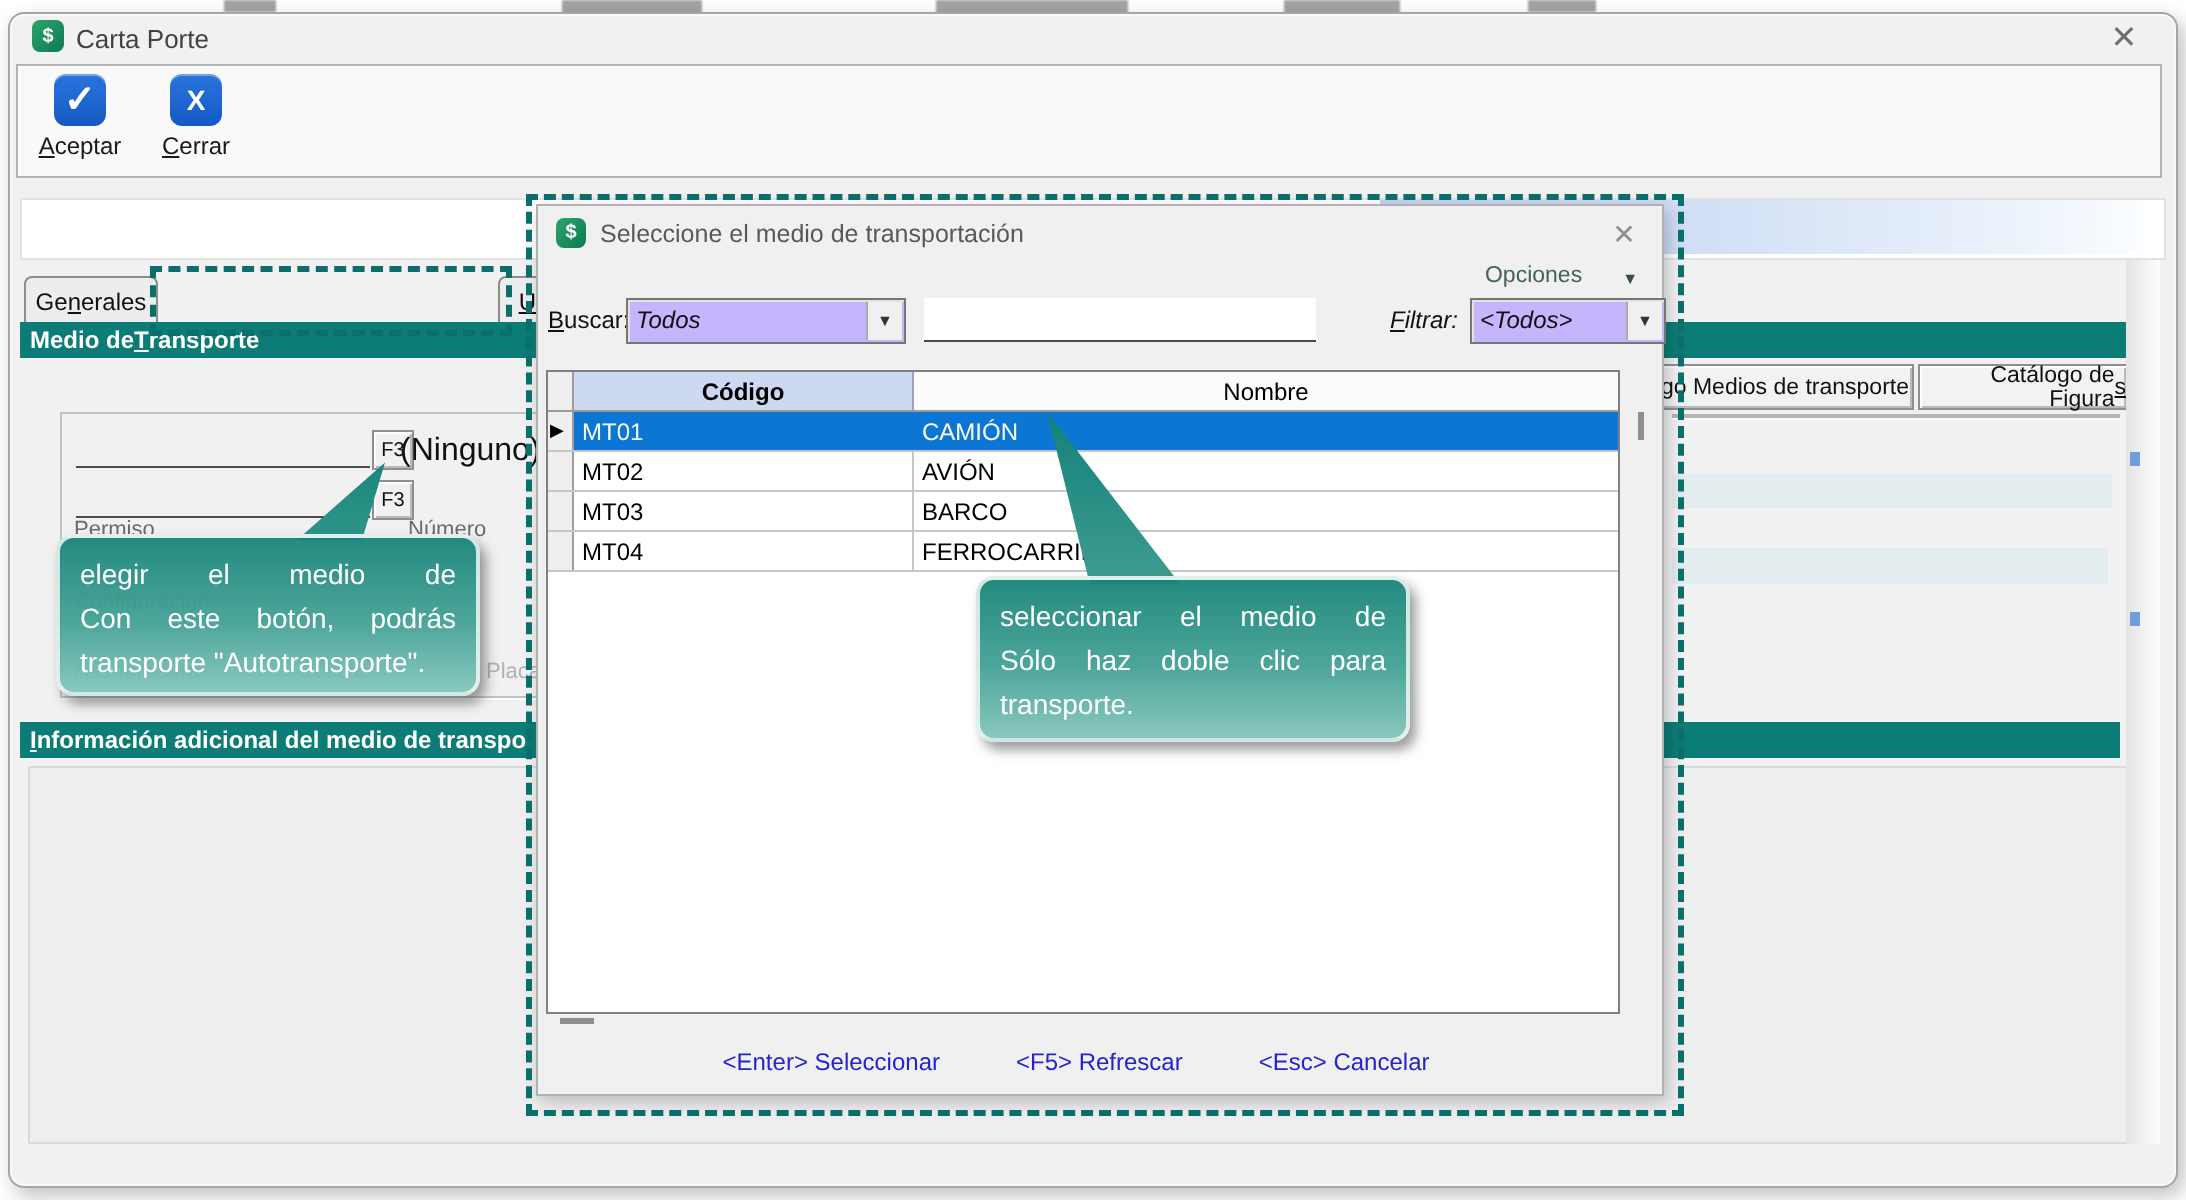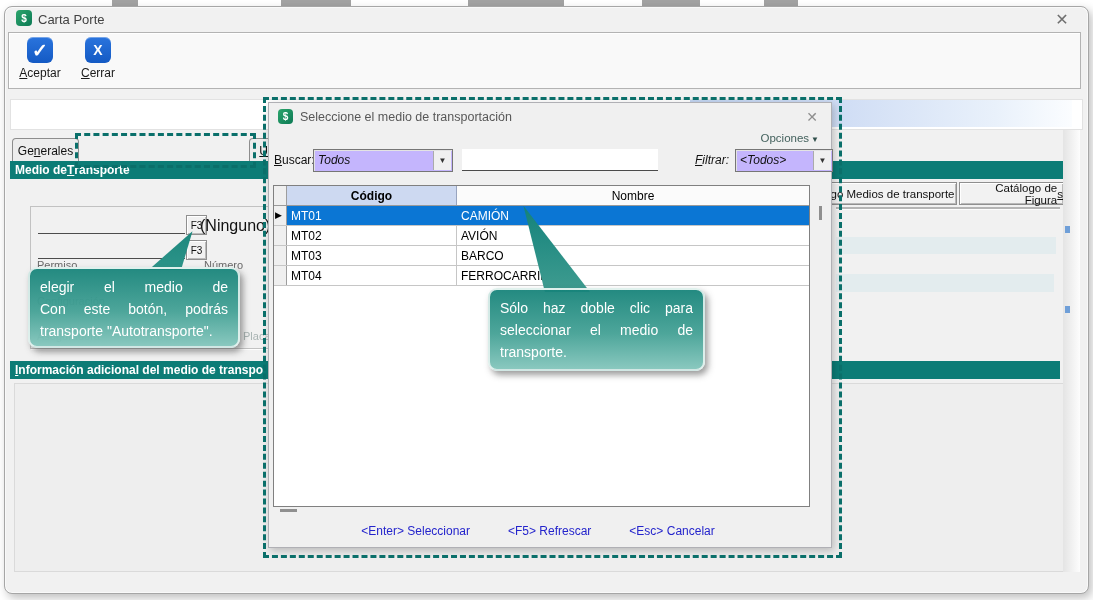--- a/index.html
+++ b/index.html
@@ -62,21 +62,21 @@
   .groove{height:2px;background:#b5b5b5;box-shadow:0 1px 0 #fdfdfd;}
   .band{background:#e3ecee;}
 
   
   .modal{left:268px;top:102px;width:562px;height:444px;background:#f0f0f0;
          border:1px solid #b0b0b5;box-shadow:2px 3px 8px rgba(0,0,0,.22);z-index:20;}
   .modal .inner{position:absolute;}
   .m-title{left:31px;top:7px;font-size:12.5px;color:#585858;}
   .m-close{left:532px;top:4px;width:22px;height:20px;display:flex;align-items:center;justify-content:center;
            color:#8e8e8e;font-size:14px;}
-  .m-opciones{right:12px;top:29px;font-size:11.5px;color:#44625e;display:flex;align-items:flex-end;gap:2px;}
+  .m-opciones{right:12px;top:29px;font-size:11.5px;color:#44625e;display:flex;align-items:flex-end;gap:20px;}
   .m-opciones .car{font-size:8px;color:#31504c;}
   .m-label{font-size:12px;color:#111;}
   .combo{background:#c4b5fd;border:1px solid #767676;box-shadow:inset 1px 1px 0 #e3e3e3;font-style:italic;}
   .combo .val{position:absolute;left:4px;top:3px;font-size:12px;color:#111;}
   .combo .dd{position:absolute;right:1px;top:1px;bottom:1px;width:17px;background:#f0f0f0;
              border-left:1px solid #ababab;display:flex;align-items:center;justify-content:center;
              font-size:8px;color:#333;}
   .m-input{background:#fff;border:none;border-bottom:1.5px solid #4a4a4a;font-size:12px;
            font-family:"Liberation Sans",sans-serif;padding:2px 4px;outline:none;}
 
@@ -244,21 +244,21 @@
 
     <div class="inner m-footer">
       <span class="keylink">&lt;Enter&gt; Seleccionar</span>
       <span class="keylink">&lt;F5&gt; Refrescar</span>
       <span class="keylink">&lt;Esc&gt; Cancelar</span>
     </div>
   </div>
 
   <div class="abs tail tail2"></div>
   <div class="abs callout" style="left:488px;top:288px;width:217px;height:83px;">
+    <div class="cl">seleccionar el medio de</div>
     <div class="cl">Sólo haz doble clic para</div>
-    <div class="cl">seleccionar el medio de</div>
     <div class="cl">transporte.</div>
   </div>
 
   <div class="abs dashed" style="left:75px;top:133px;width:175px;height:29px;"></div>
   <div class="abs dashed" style="left:263px;top:97px;width:573px;height:455px;"></div>
 
 </div>
 
 </body></html>

